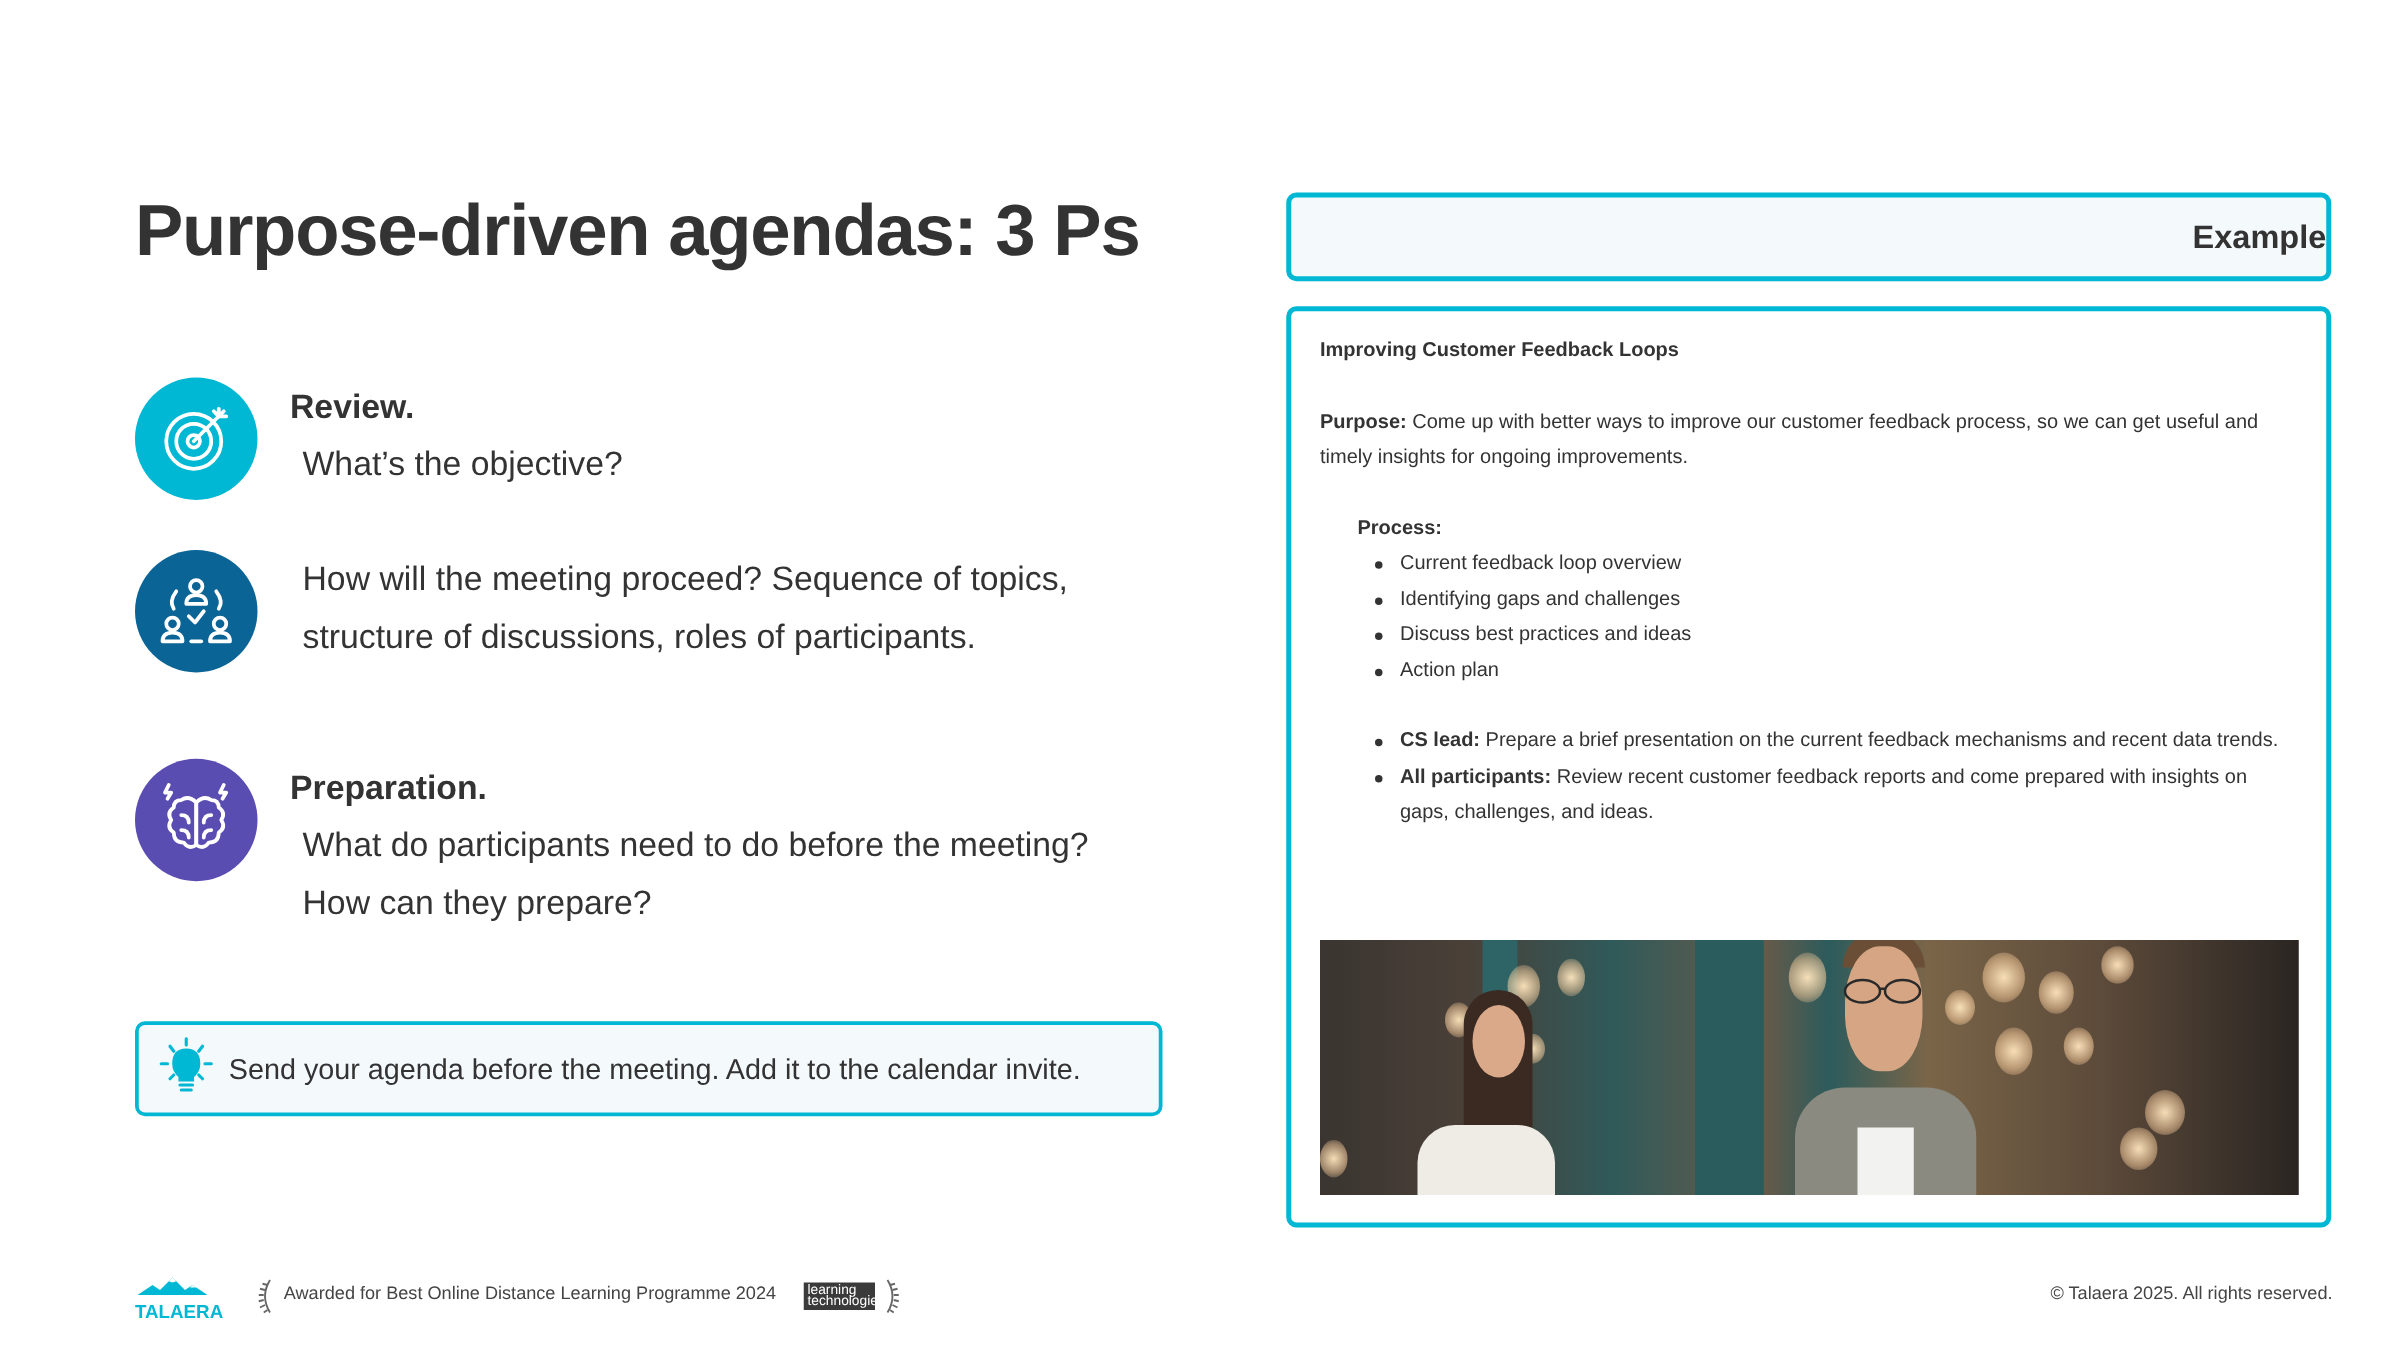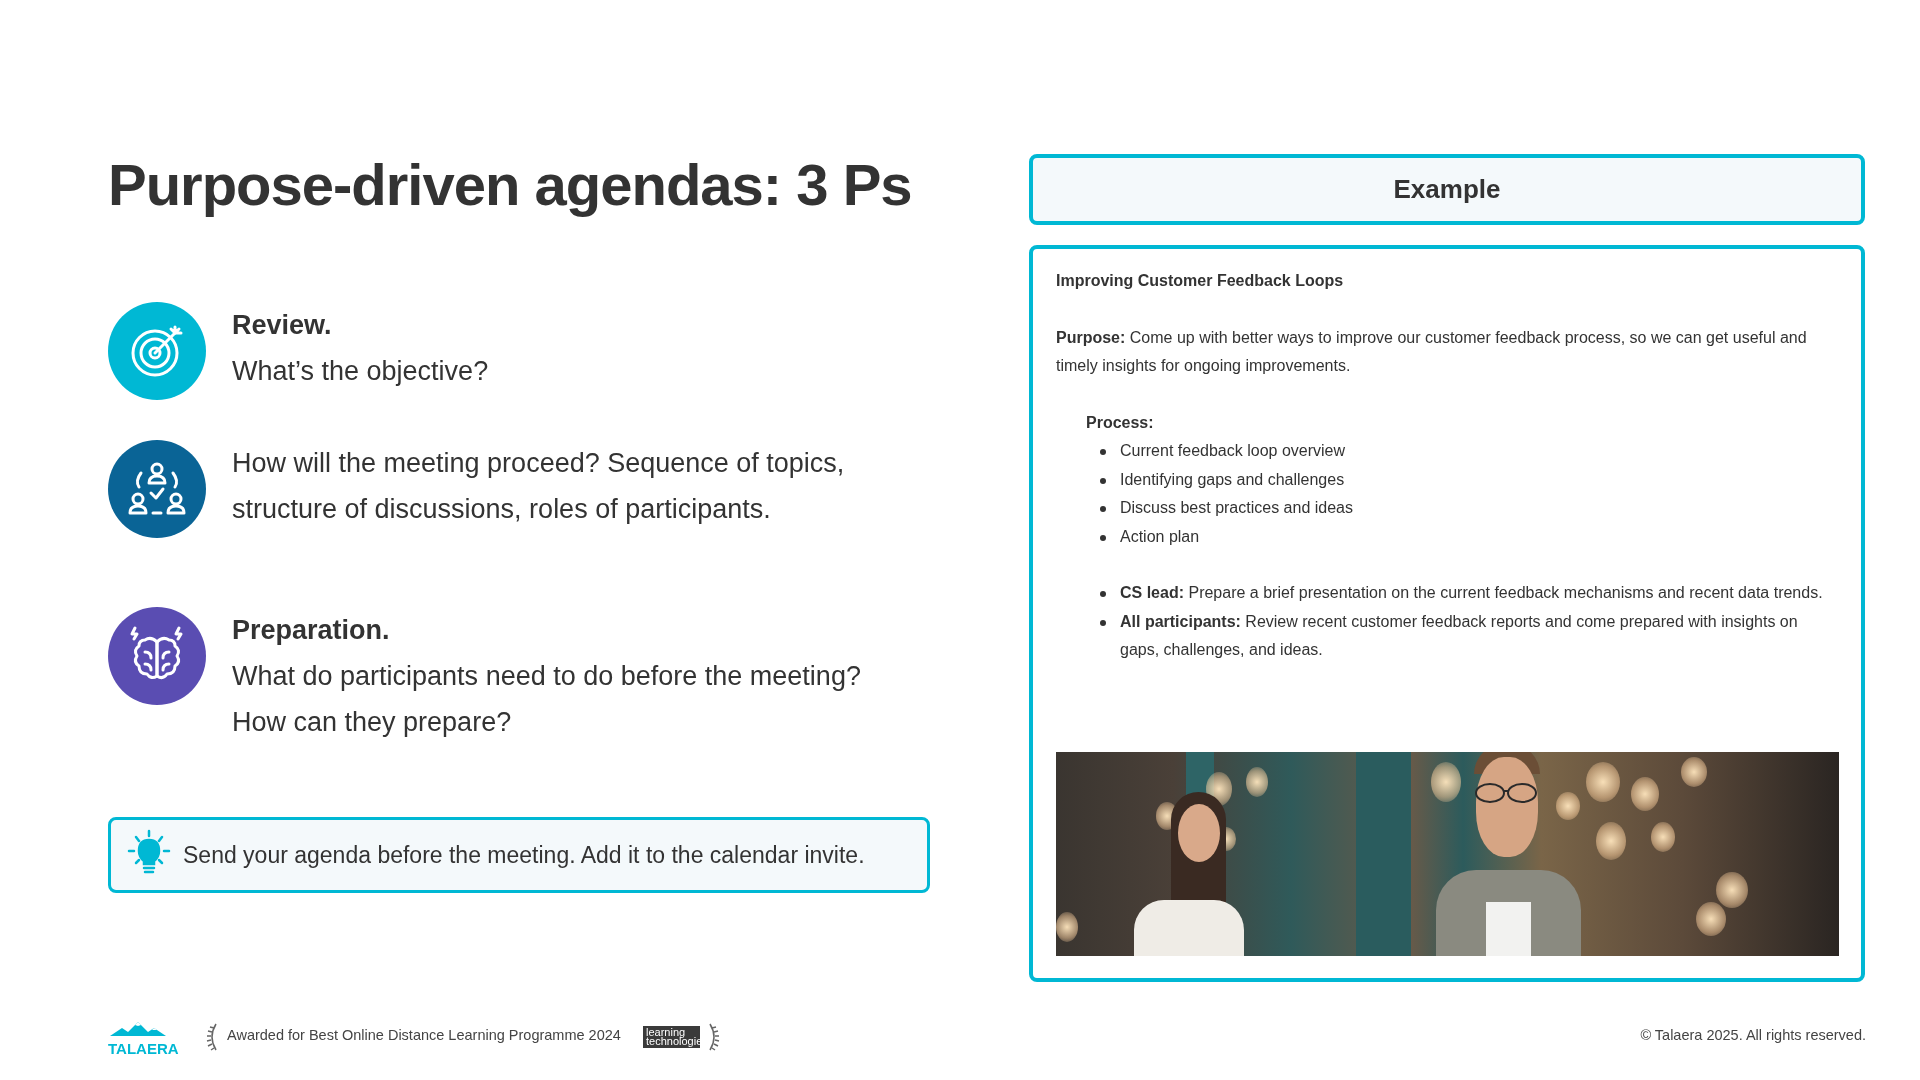--- a/index.html
+++ b/index.html
@@ -13,33 +13,33 @@
     }
 
     .ps-item { position: absolute; left: 108px; display: flex; }
     .ps-icon {
       width: 98px; height: 98px; border-radius: 50%;
       display: flex; align-items: center; justify-content: center;
       flex-shrink: 0;
     }
     .ps-text { margin-left: 26px; }
     .ps-heading { font-size: 27px; font-weight: 700; color: #333333; line-height: 46px; }
-    .ps-desc { font-size: 27px; color: #333333; line-height: 46px; }
+    .ps-desc { font-size: 27px; color: #333333; line-height: 46px; margin-left: 10px; }
 
     .tip-box {
       position: absolute; left: 108px; top: 817px; width: 822px; height: 76px;
       border: 3px solid #00b8d4; border-radius: 8px; background: #f4f9fb;
       display: flex; align-items: center; padding-left: 16px;
     }
     .tip-text { font-size: 23px; color: #333333; margin-left: 12px; }
 
     .example-header {
       position: absolute; left: 1029px; top: 154px; width: 836px; height: 71px;
       border: 4px solid #00b8d4; border-radius: 8px; background: #f4f9fb;
-      display: flex; align-items: center; justify-content: center;
+      display: flex; align-items: center; justify-content: flex-end;
     }
     .example-header span { font-size: 26px; font-weight: 700; color: #333333; }
 
     .example-body {
       position: absolute; left: 1029px; top: 245px; width: 836px; height: 737px;
       border: 4px solid #00b8d4; border-radius: 8px; background: #ffffff;
       padding: 18px 24px 0 23px;
       font-size: 16px; line-height: 28.5px; color: #333333;
     }
     .ex-title { font-weight: 700; margin-bottom: 28px; }

